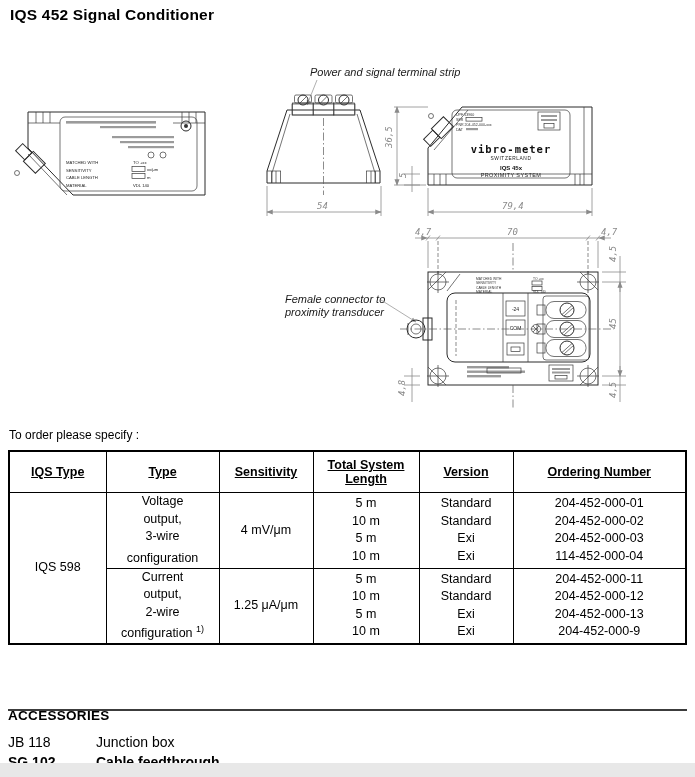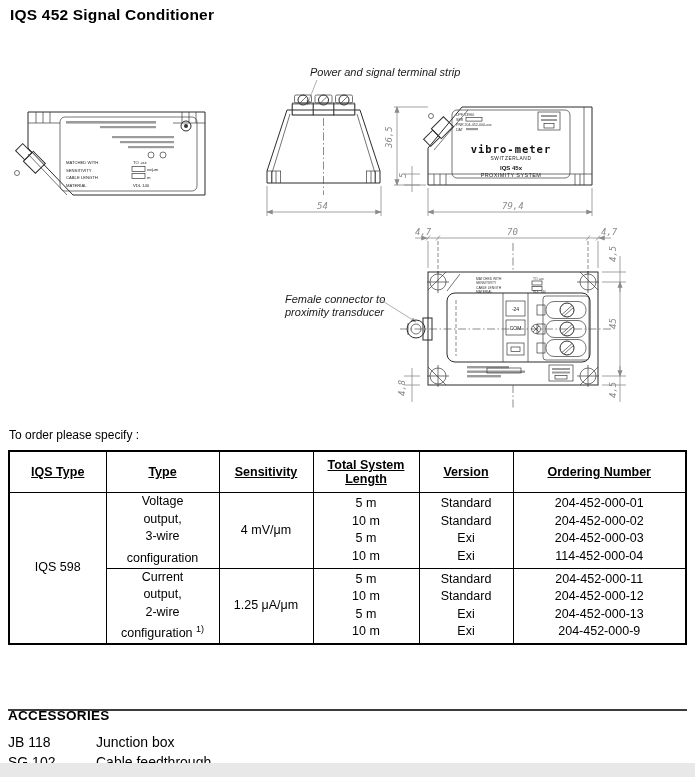--- a/index.html
+++ b/index.html
@@ -386,18 +386,18 @@
   </div>
 
 
   <div id="acc-heading" class="abs">ACCESSORIES</div>
   <div id="acc-rule" class="abs"></div>
 
   <div class="abs acc-row" style="top:734px;">
     <span>JB 118</span>
     <span class="desc">Junction box</span>
   </div>
-  <div class="abs acc-row" style="top:754px;">
+  <div class="abs acc-row" style="top:754px;font-weight:bold;">
     <span>SG 102</span>
     <span class="desc">Cable feedthrough</span>
   </div>
 
 </div>
 
 </body></html>

